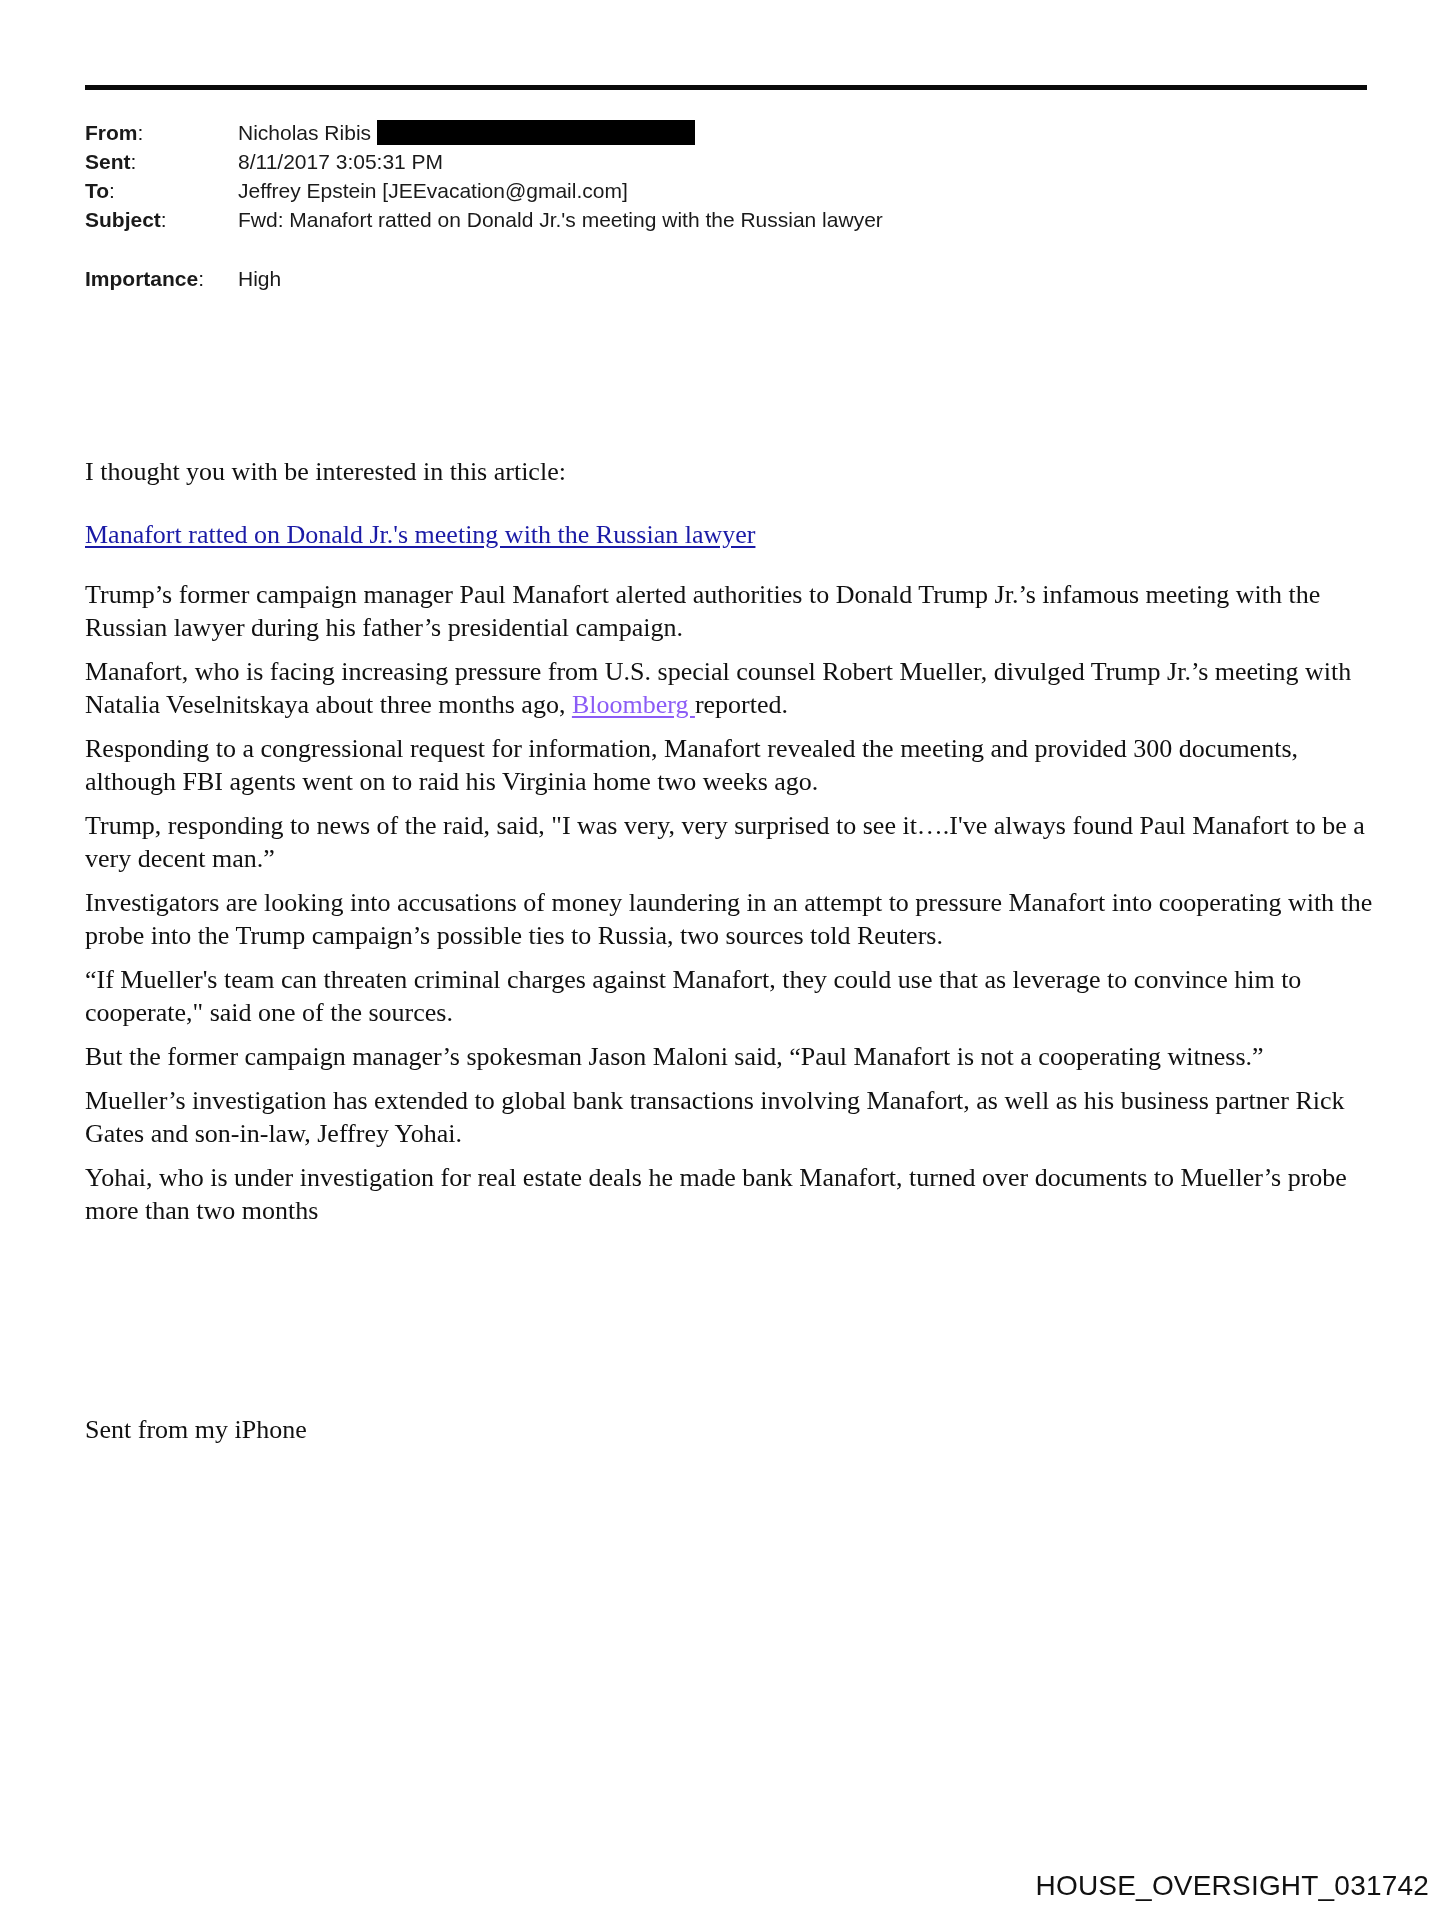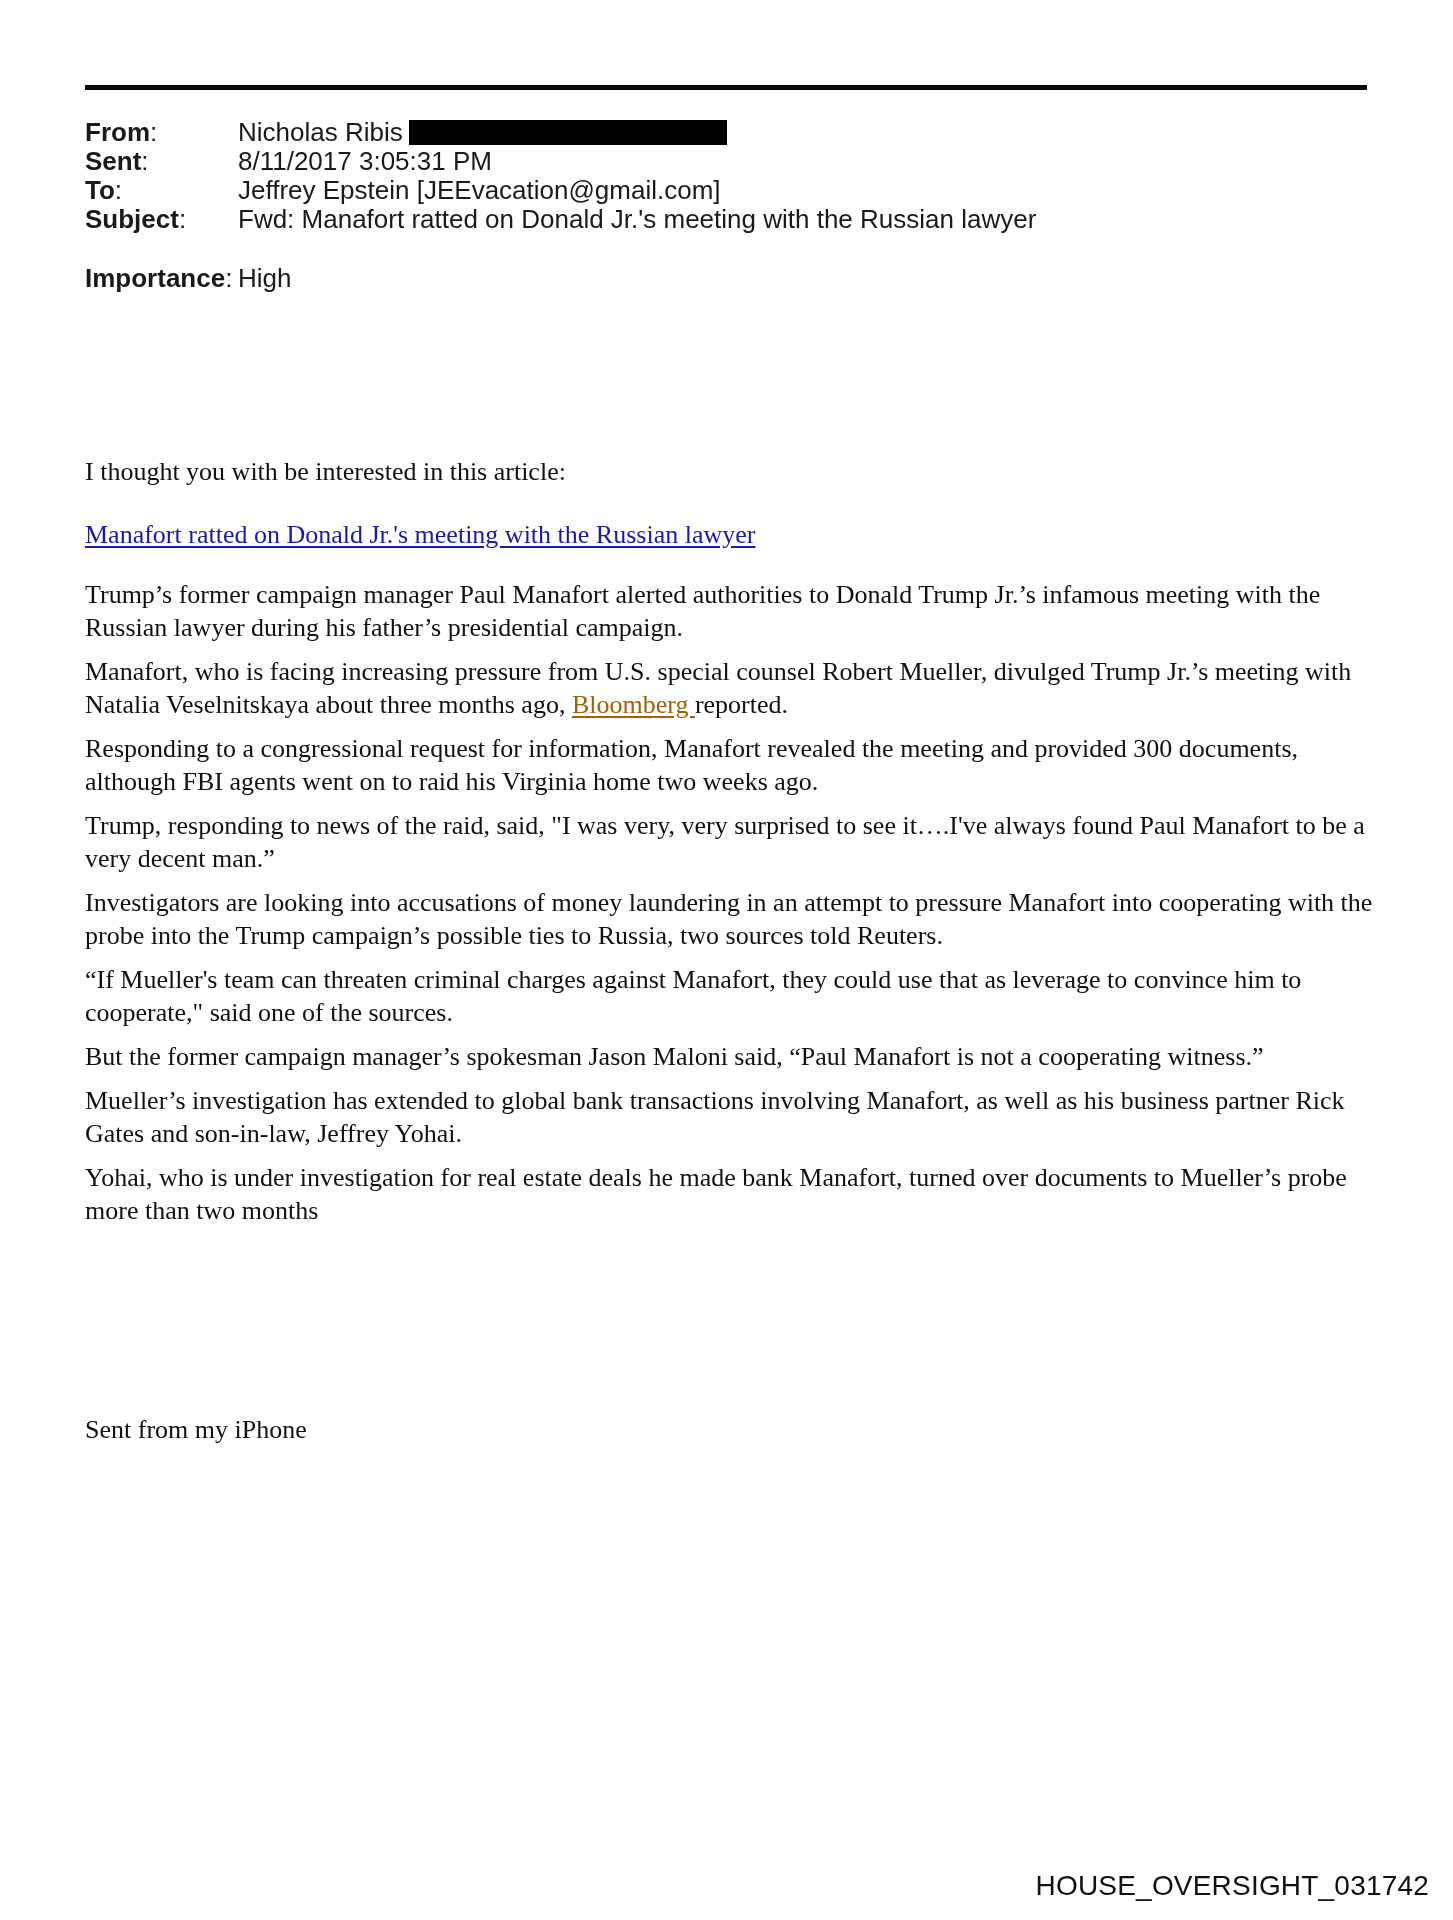--- a/index.html
+++ b/index.html
@@ -20,21 +20,21 @@
     top: 85px;
     width: 1282px;
     height: 5px;
     background: #0a0a0a;
   }
   .header {
     position: absolute;
     left: 85px;
     top: 118px;
     font-family: "Liberation Sans", "DejaVu Sans", sans-serif;
-    font-size: 26px;
+    font-size: 21px;
     color: #1a1a1a;
   }
   .hrow {
     display: flex;
     height: 29px;
     line-height: 29px;
     align-items: center;
   }
   .hlabel {
     width: 153px;
@@ -77,21 +77,21 @@
     color: #1a1aa6;
     text-decoration: underline;
     text-underline-offset: 3px;
     margin: 0 0 27px 0;
     display: block;
   }
   .para {
     margin: 0 0 11px 0;
   }
   .inline-link {
-    color: #a16207;
+    color: #8b5cf6;
     text-decoration: underline;
     text-underline-offset: 3px;
   }
   .signature {
     position: absolute;
     left: 85px;
     top: 1413px;
     font-family: "Liberation Serif", "DejaVu Serif", serif;
     font-size: 26px;
     line-height: 33px;

